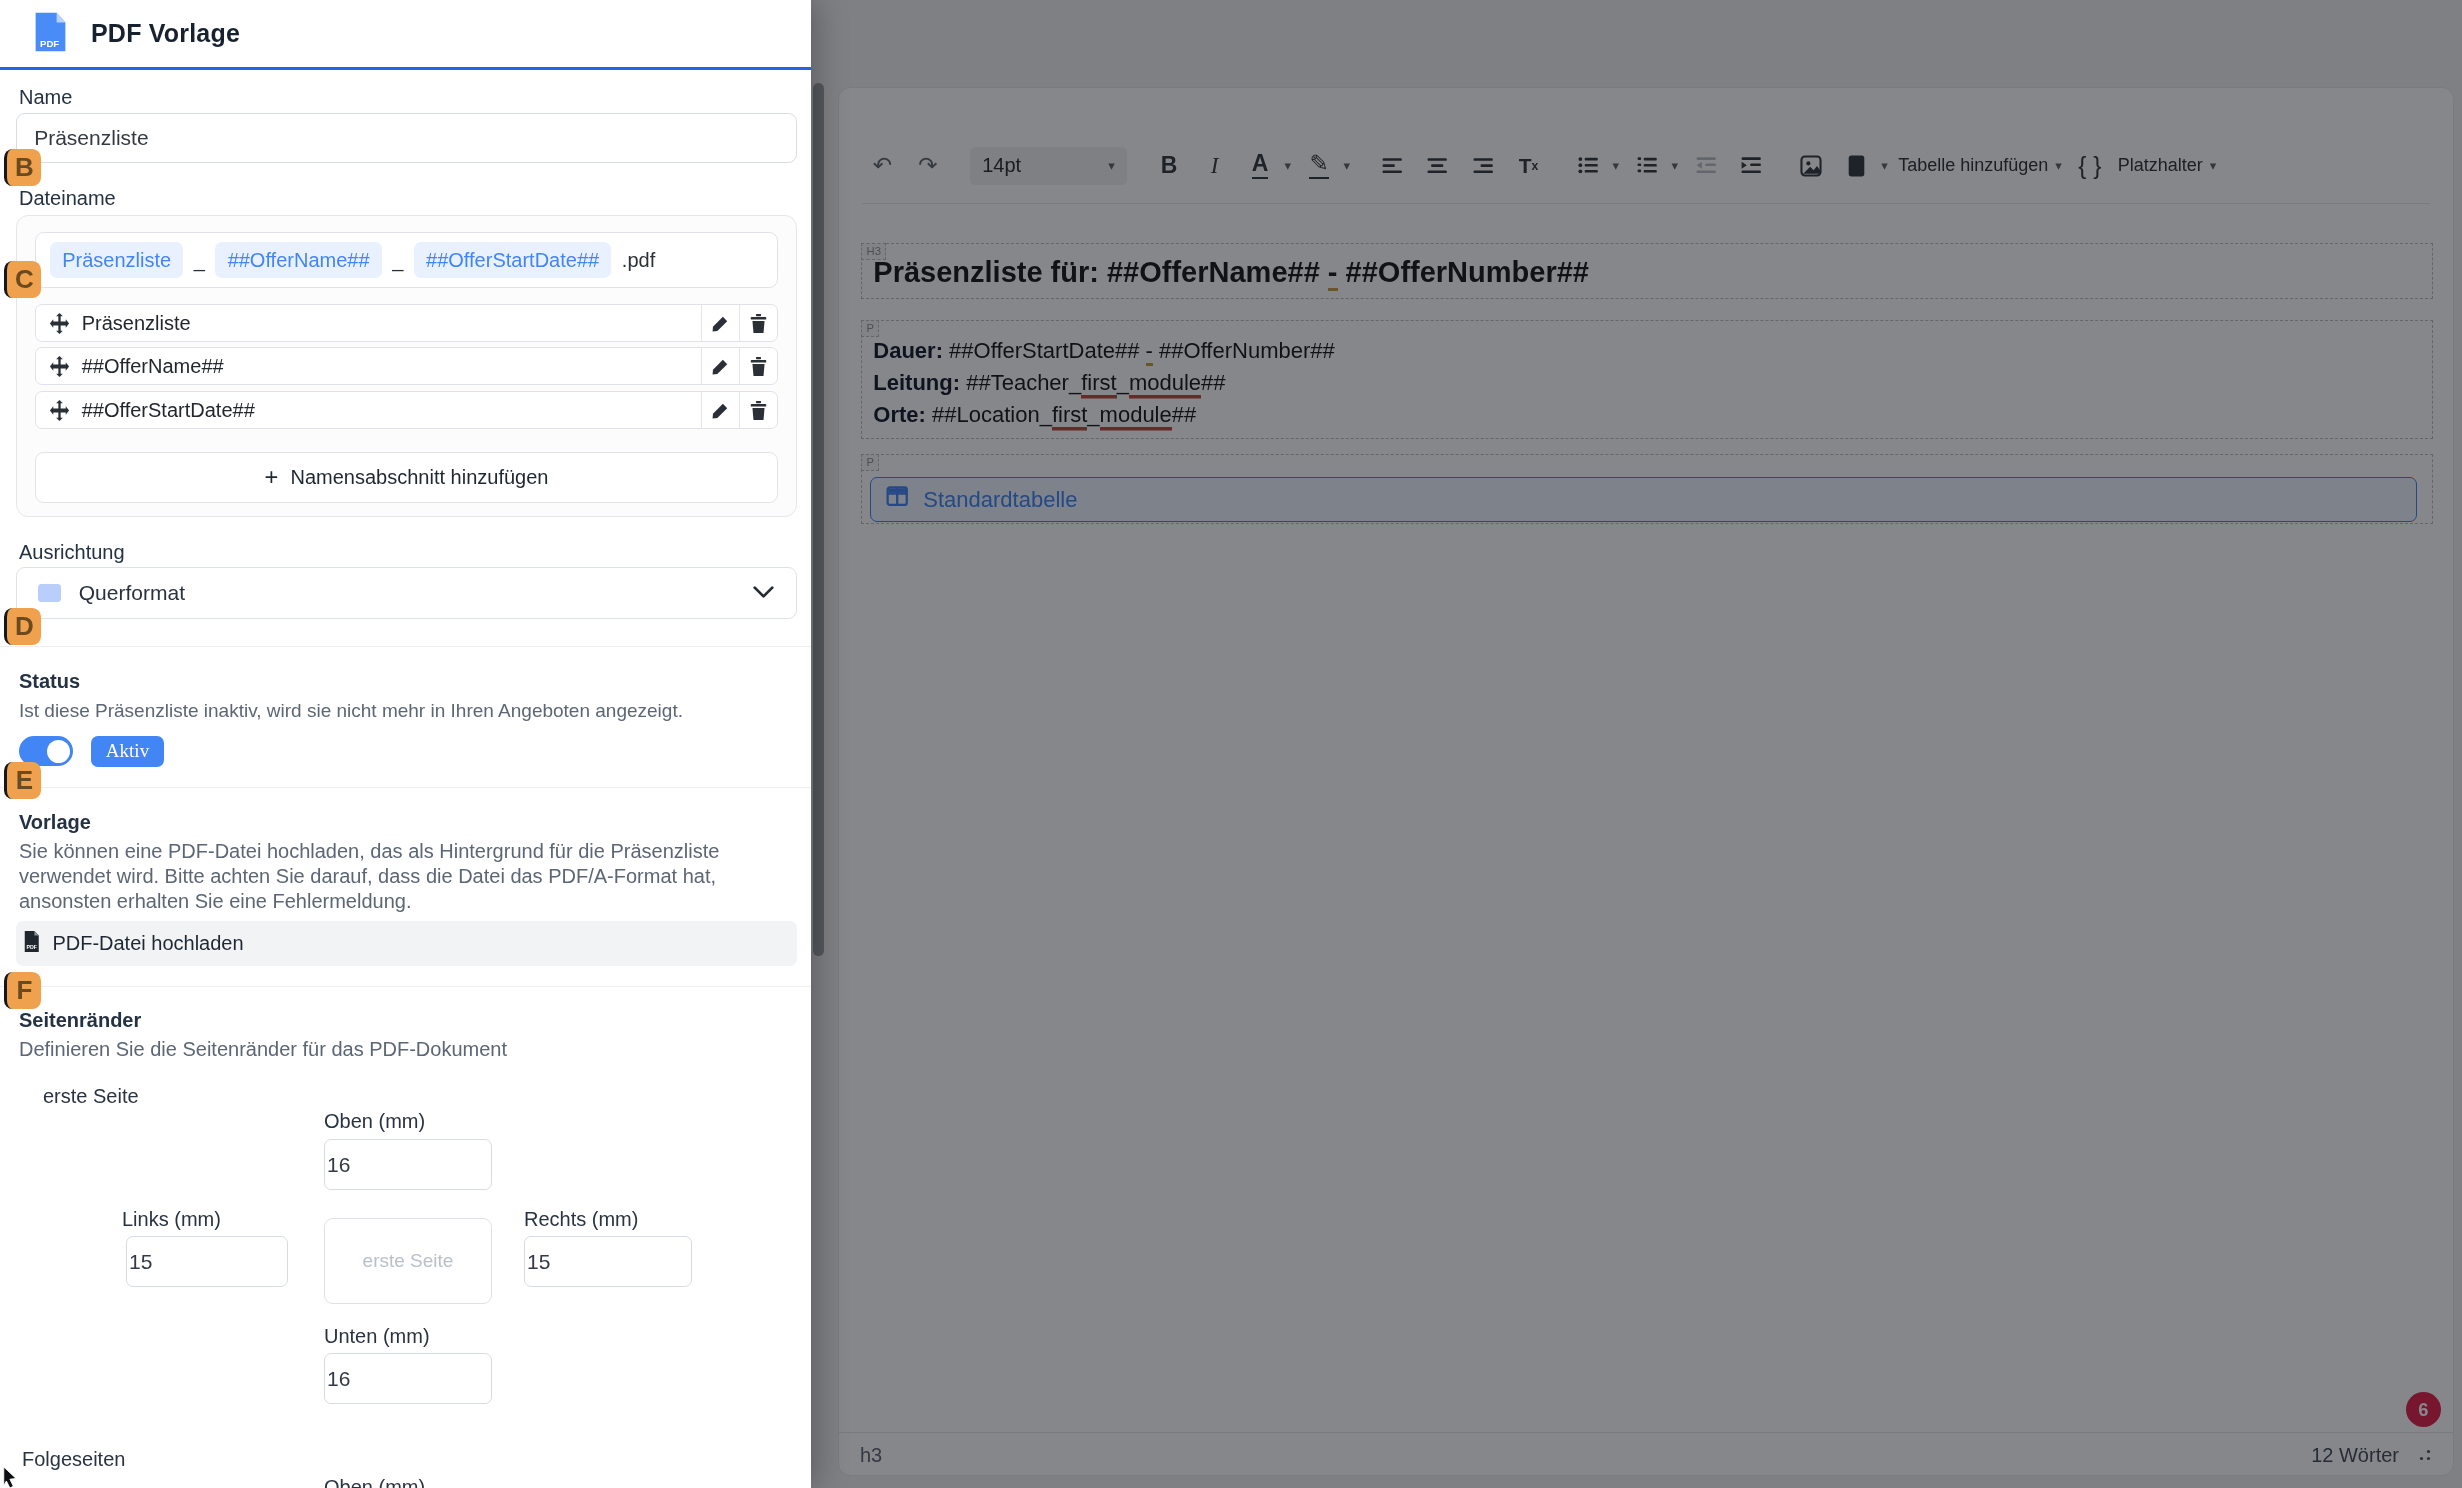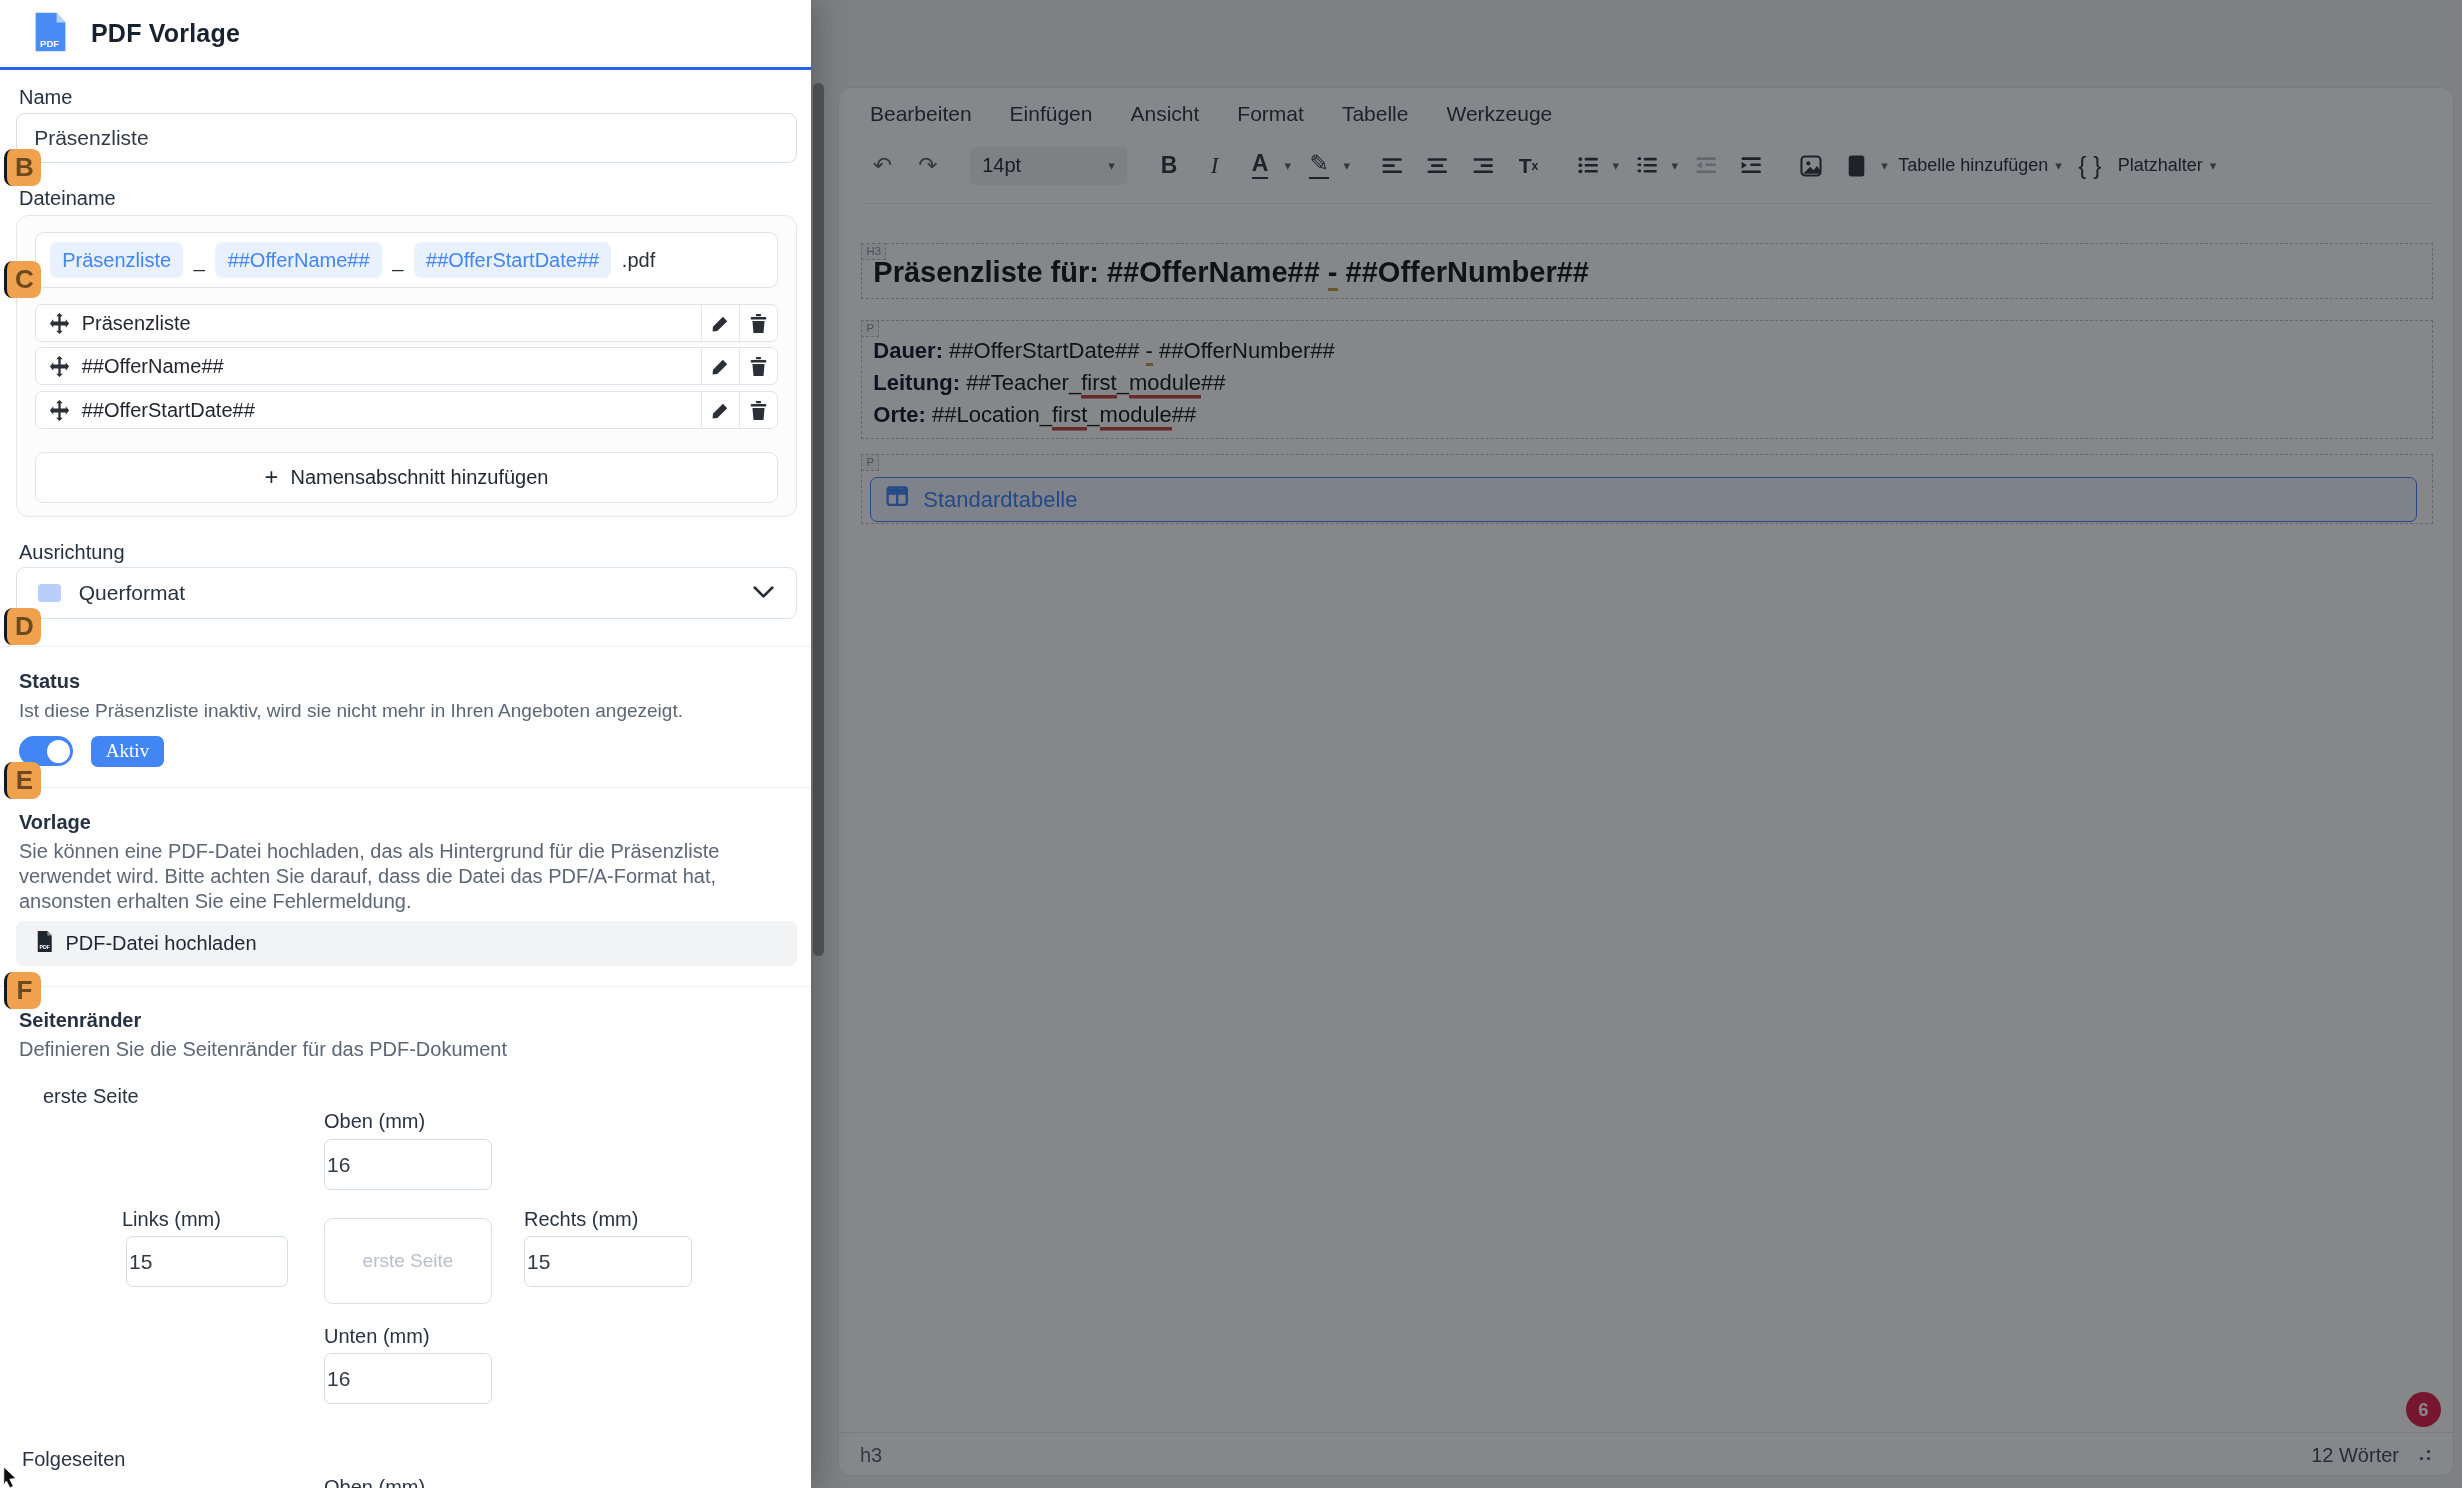--- a/index.html
+++ b/index.html
@@ -74,44 +74,36 @@
   .plus { font-size:23.6px; }
 
   .select { position:absolute; left:15.7px; top:567px; width:781px; height:52px; border:1.3px solid #dde2e8; border-radius:8.7px; display:flex; align-items:center; padding:0 21px; gap:17.5px; }
   .orient-swatch { width:23.6px; height:18.3px; background:#b9cefa; border-radius:3.5px; }
   .select .val { font-size:21px; color:#2a3240; flex:1; }
 
   .toggle { position:absolute; left:19px; top:736px; width:54px; height:30px; border-radius:15px; background:#4285f4; }
   .toggle .knob { position:absolute; right:3.5px; top:3.5px; width:23px; height:23px; border-radius:50%; background:#fff; }
   .badge-aktiv { position:absolute; left:91px; top:736px; width:73px; height:30.5px; background:#4285f4; color:#fff; border:none; border-radius:7px; font-size:19px; font-family:Liberation Serif, serif; }
 
-  .upload-bar { position:absolute; left:15.7px; top:921px; width:781px; height:45px; background:#f1f3f5; border-radius:7px; display:flex; align-items:center; gap:12.2px; padding-left:20px; font-size:20px; color:#1f2733; }
+  .upload-bar { position:absolute; left:15.7px; top:921px; width:781px; height:45px; background:#f1f3f5; border-radius:7px; display:flex; align-items:center; gap:12.2px; padding-left:7px; font-size:20px; color:#1f2733; }
 
   .m-lbl { position:absolute; font-size:20px; color:#2a3342; }
   .m-input { position:absolute; border:1.3px solid #d7dce2; border-radius:7px; font-size:21px; color:#333a45; padding-left:2px; font-family:inherit; background:#fff; }
   .center-box { position:absolute; left:324px; top:1218px; width:168px; height:86px; border:1.7px solid #dde1e7; border-radius:8.7px; display:flex; align-items:center; justify-content:center; font-size:19px; color:#b9c0cb; }
 
   .ann { position:absolute; left:4.4px; width:37px; height:37px; background:#f0a14e; border-left:3.5px solid #14181d; border-radius:8.7px; display:flex; align-items:center; justify-content:center; font-size:26px; font-weight:bold; color:#6b4a20; z-index:30; }
 </style>
 </head>
 <body>
 
 <div class="stage">
 
   <div class="app">
 
     <div class="panel">
-      <div class="menubar">
-        <span>Bearbeiten</span>
-        <span>Einfügen</span>
-        <span>Ansicht</span>
-        <span>Format</span>
-        <span>Tabelle</span>
-        <span>Werkzeuge</span>
-      </div>
 
       <div class="toolbar">
         <div class="tgroup">
           <div class="tbtn muted">↶</div>
           <div class="tbtn muted">↷</div>
         </div>
         <div class="tgroup">
           <div class="fontsize">
             <span>14pt</span>
               <span class="caret">▾</span>

